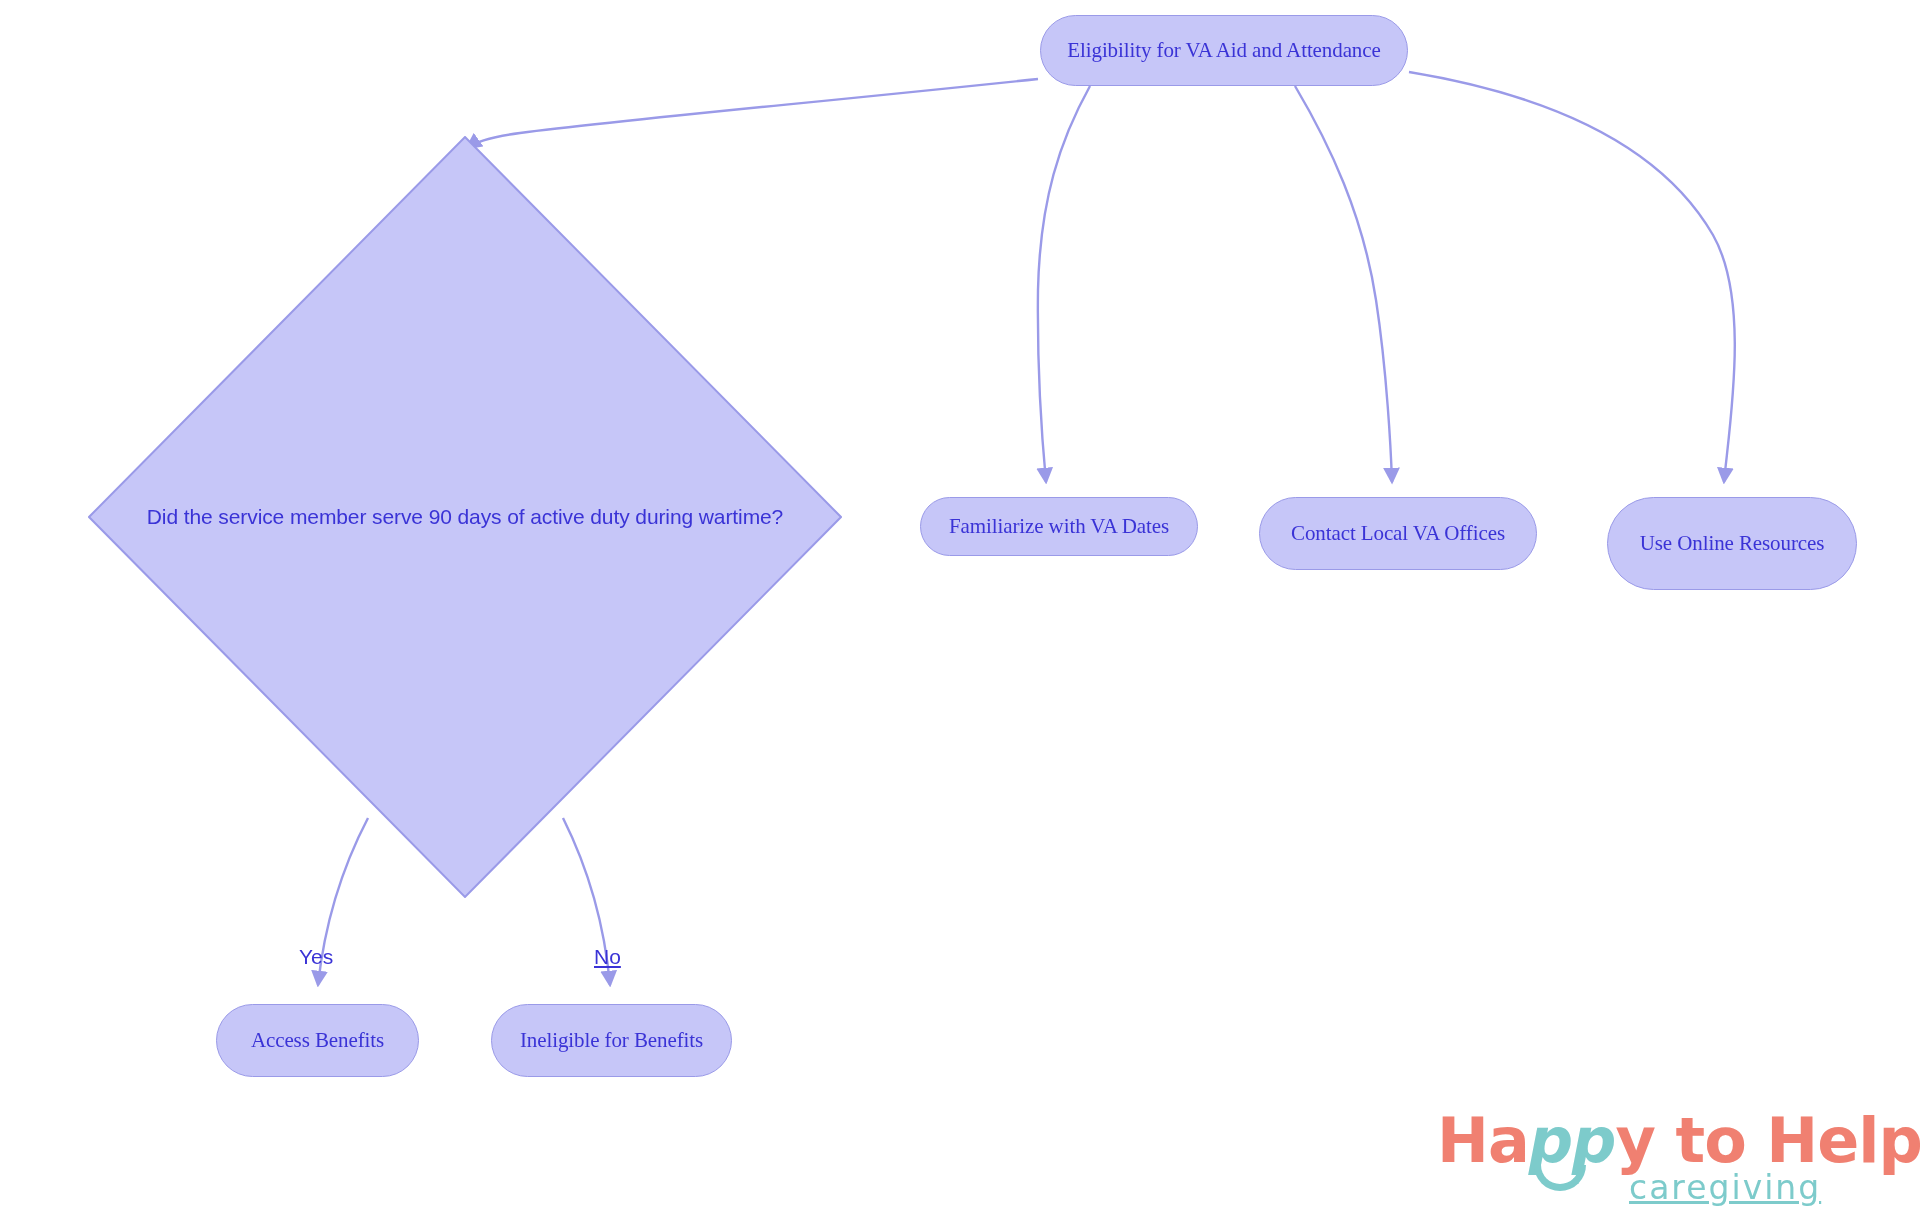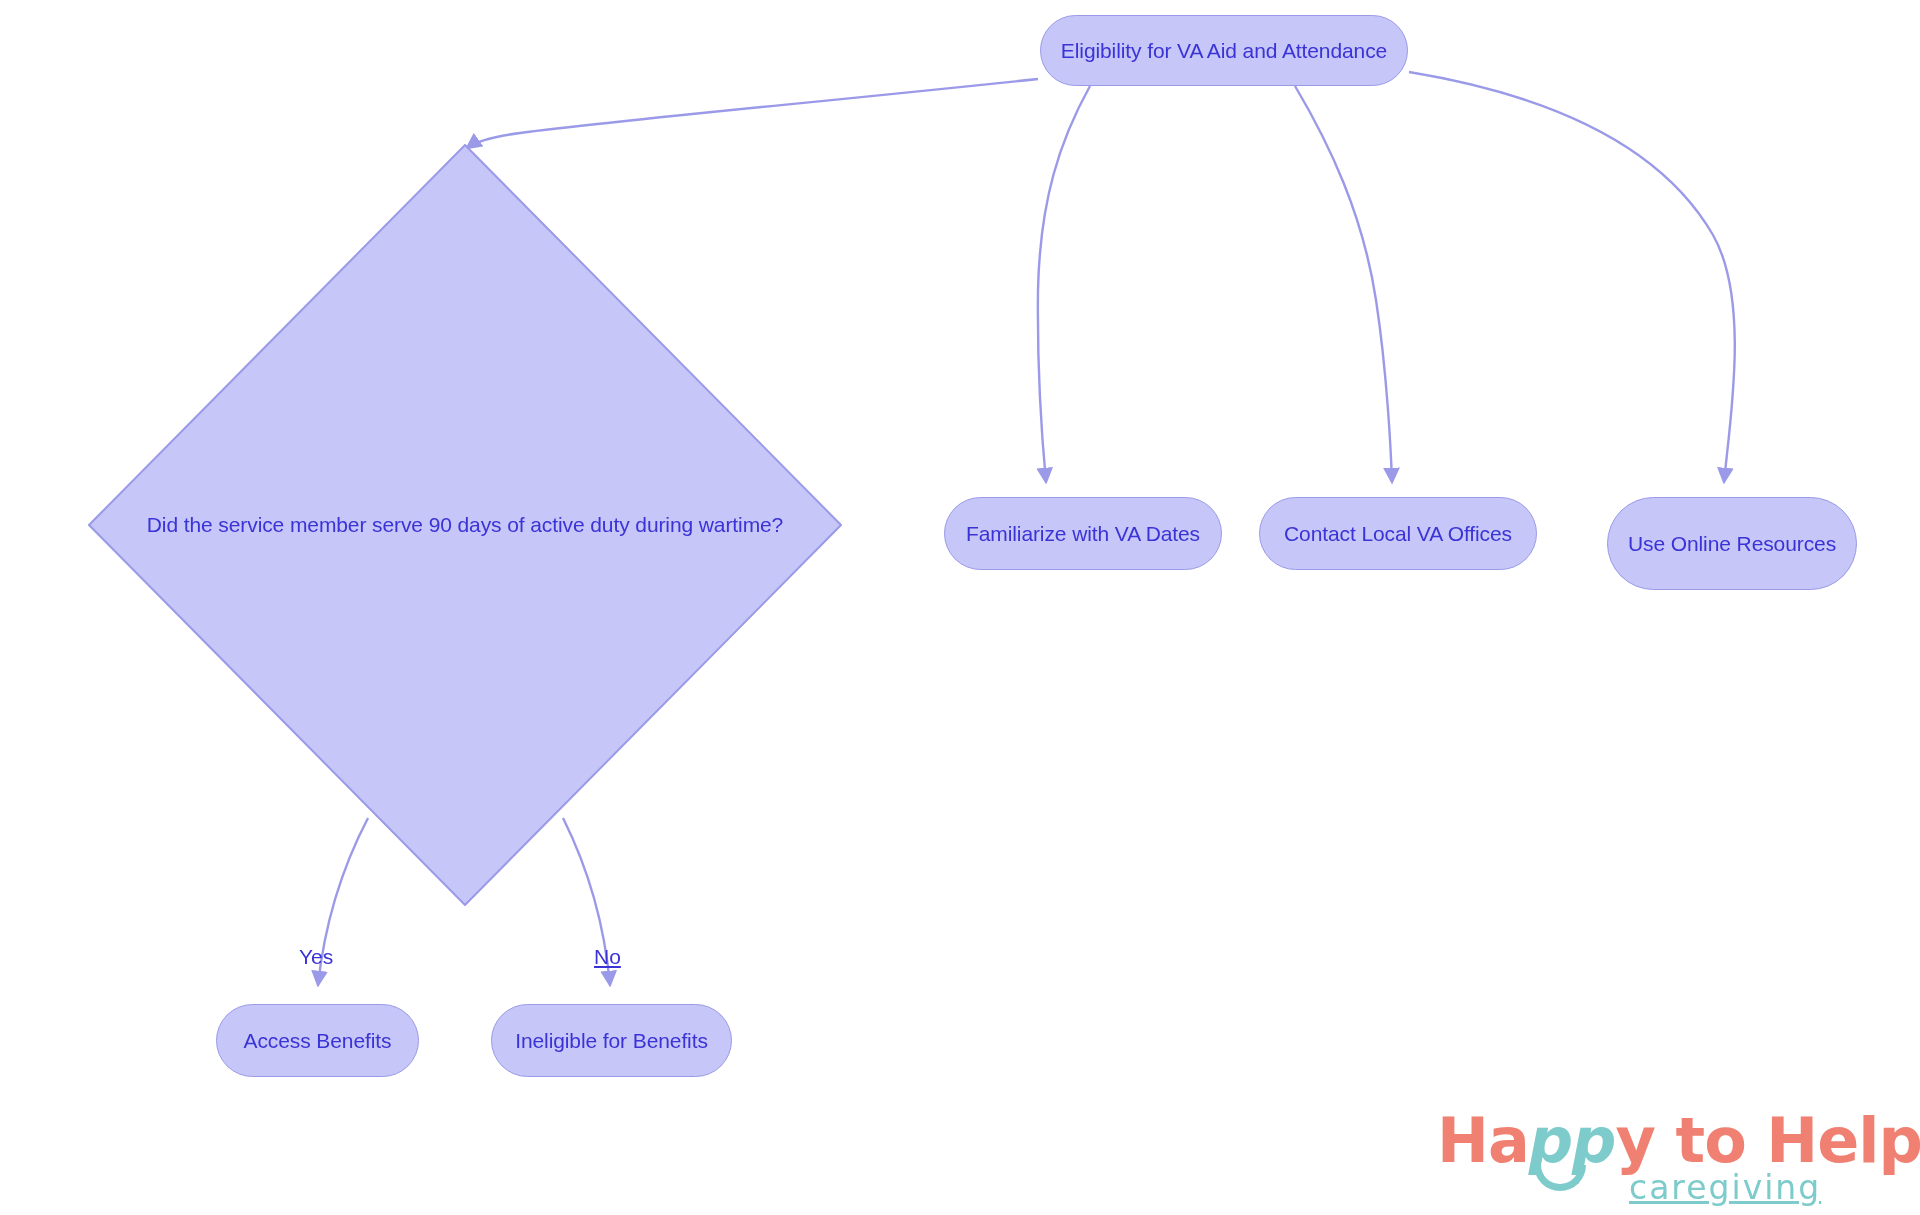--- a/index.html
+++ b/index.html
@@ -27,40 +27,40 @@
     height: 1215px;
   }
   .node {
     position: absolute;
     box-sizing: border-box;
     display: flex;
     align-items: center;
     justify-content: center;
     text-align: center;
     color: #3A33D6;
-    font-family: Liberation Sans, sans-serif;
+    font-family: Liberation Serif, serif;
     font-size: 21px;
     letter-spacing: -0.1px;
     line-height: 1.2;
   }
   .node.pill {
     background: #C6C6F8;
     border: 1.4px solid #9A9AE8;
     border-radius: 999px;
   }
   .node-label {
     display: block;
     padding: 0 10px;
     white-space: nowrap;
   }
   
   #diamond-wrap {
     position: absolute;
     left: 88px;
-    top: 144px;
+    top: 136px;
     width: 754px;
     height: 762px;
     text-align: center;
   }
   #diamond-shape {
     position: absolute;
     left: 0;
     top: 0;
     width: 754px;
     height: 762px;
@@ -160,21 +160,21 @@
     <span class="node-label">Eligibility for VA Aid and Attendance</span>
   </div>
 
   <div id="diamond-wrap">
     <svg id="diamond-shape" viewBox="0 0 754 762" width="754" height="762" xmlns="http://www.w3.org/2000/svg">
       <polygon points="377,1 753,381 377,761 1,381" fill="#C6C6F8" stroke="#9A9AE8" stroke-width="2"></polygon>
     </svg>
     <div id="diamond-text">Did the service member serve 90 days of active duty during wartime?</div>
   </div>
 
-  <div class="node pill" id="node-dates" style="left:944px; top:497px; width:278px; height:73px;">
+  <div class="node pill" id="node-dates" style="left:920px; top:497px; width:278px; height:59px;">
     <span class="node-label">Familiarize with VA Dates</span>
   </div>
 
   <div class="node pill" id="node-offices" style="left:1259px; top:497px; width:278px; height:73px;">
     <span class="node-label">Contact Local VA Offices</span>
   </div>
 
   <div class="node pill" id="node-online" style="left:1607px; top:497px; width:250px; height:93px;">
     <span class="node-label">Use Online Resources</span>
   </div>

